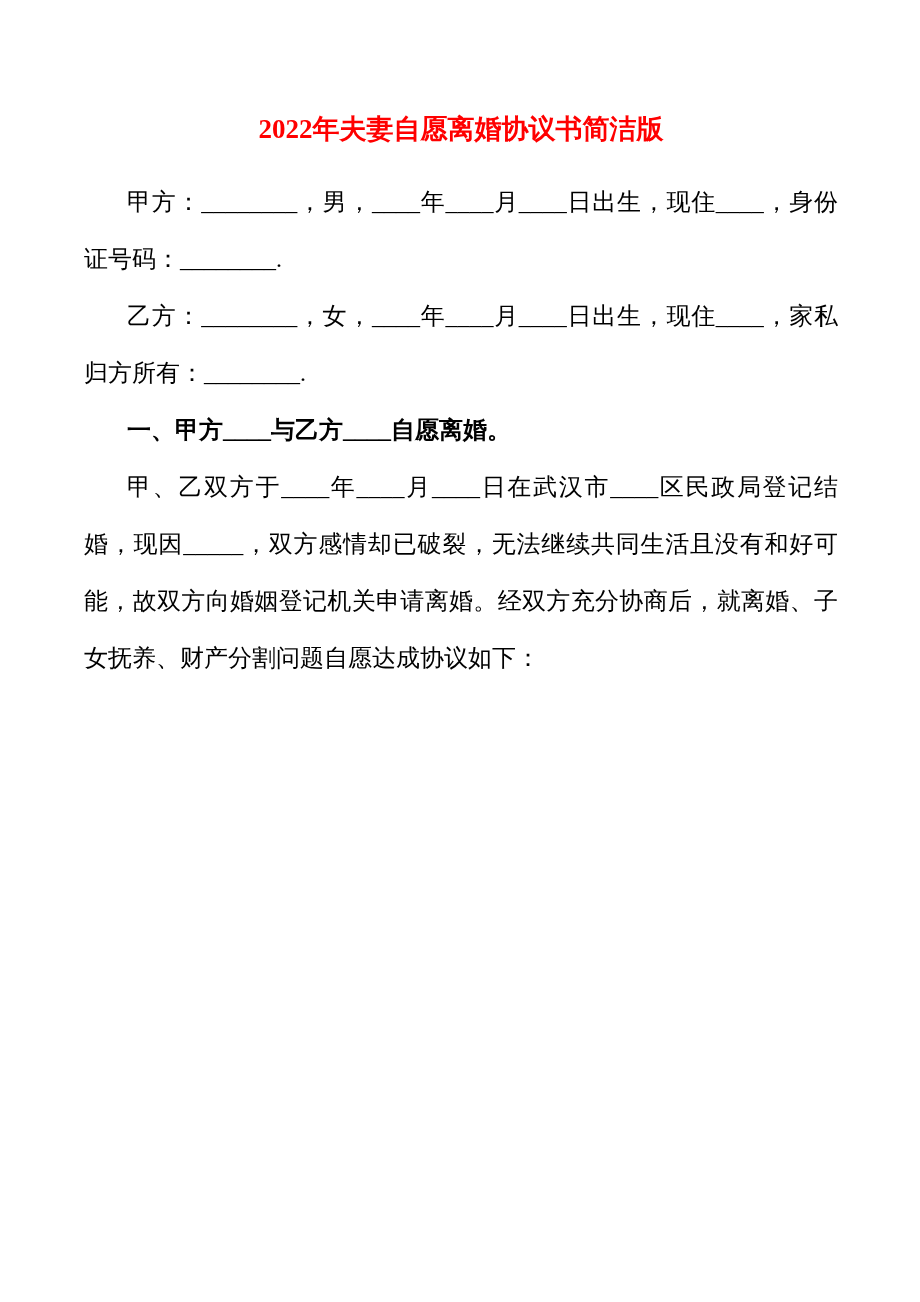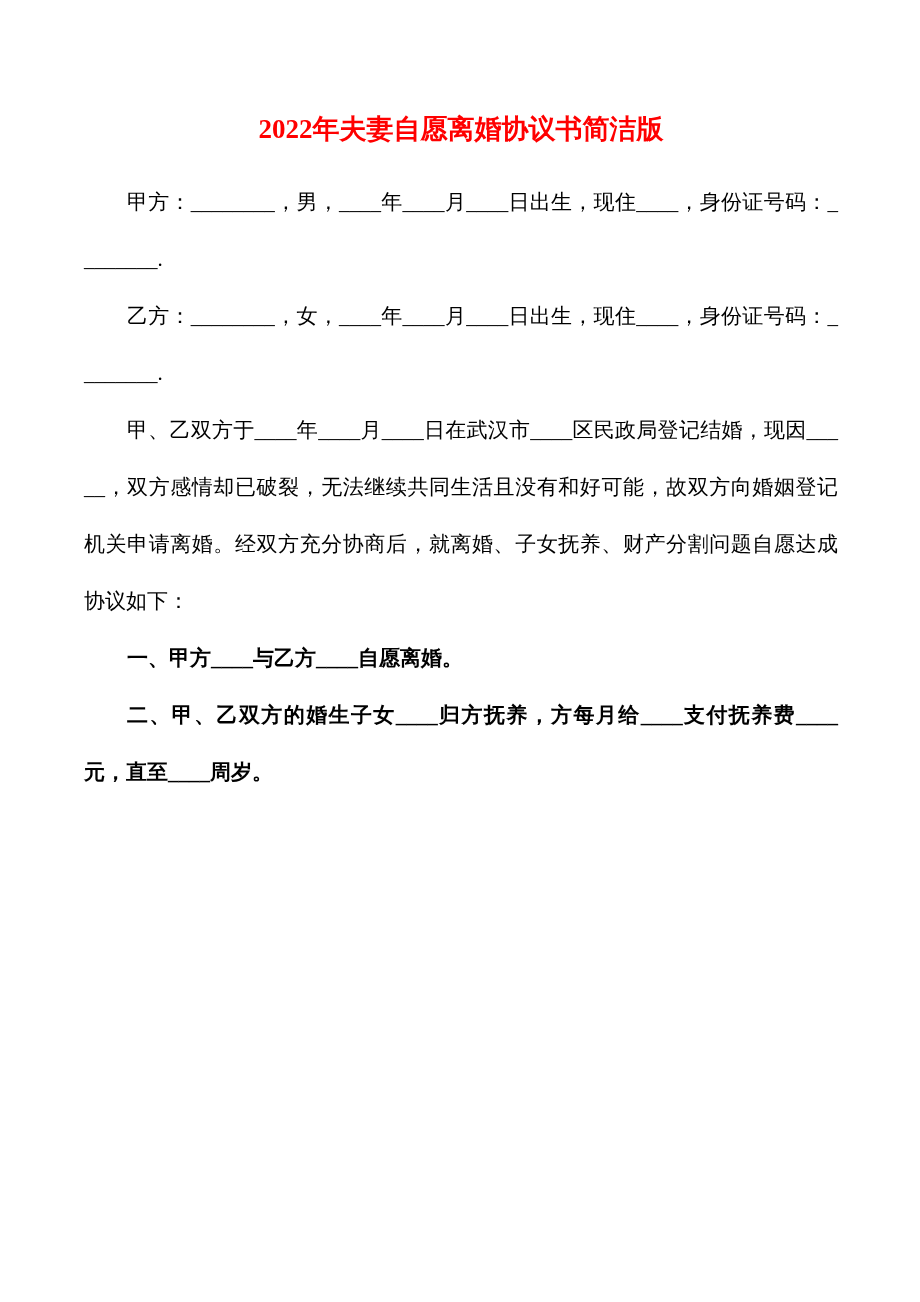--- a/index.html
+++ b/index.html
@@ -21,21 +21,21 @@
   .doc-title {
     margin: 0 0 24px 0;
     text-align: center;
     font-size: 27px;
     font-weight: bold;
     line-height: 42px;
     font-family: "Liberation Serif", "DejaVu Serif", serif;
   }
   p.body-para {
     margin: 0;
-    font-size: 21px;
+    font-size: 24px;
     line-height: 57px;
     text-align: justify;
     text-indent: 43px;
     word-break: break-all;
     color: #000000;
   }
   p.bold-para {
     font-weight: bold;
   }
   .item-num {
@@ -44,24 +44,23 @@
 </style>
 </head>
 <body>
 
 <div class="page">
 
   <h1 class="doc-title" style="color: rgb(255, 0, 0);">2022年夫妻自愿离婚协议书简洁版</h1>
 
   <p class="body-para">甲方：________，男，____年____月____日出生，现住____，身份证号码：________.</p>
 
-  <p class="body-para">乙方：________，女，____年____月____日出生，现住____，身份证号码：________.</p>
+  <p class="body-para">乙方：________，女，____年____月____日出生，现住____，家私归方所有：________.</p>
+
+  <p class="body-para bold-para">一、甲方____与乙方____自愿离婚。</p>
 
   <p class="body-para">甲、乙双方于____年____月____日在武汉市____区民政局登记结婚，现因_____，双方感情却已破裂，无法继续共同生活且没有和好可能，故双方向婚姻登记机关申请离婚。经双方充分协商后，就离婚、子女抚养、财产分割问题自愿达成协议如下：</p>
 
-  <p class="body-para bold-para">一、甲方____与乙方____自愿离婚。</p>
-
-  <p class="body-para bold-para">二、甲、乙双方的婚生子女____归方抚养，方每月给____支付抚养费____元，直至____周岁。</p>
 
 
 
 
 </div>
 
 </body></html>

